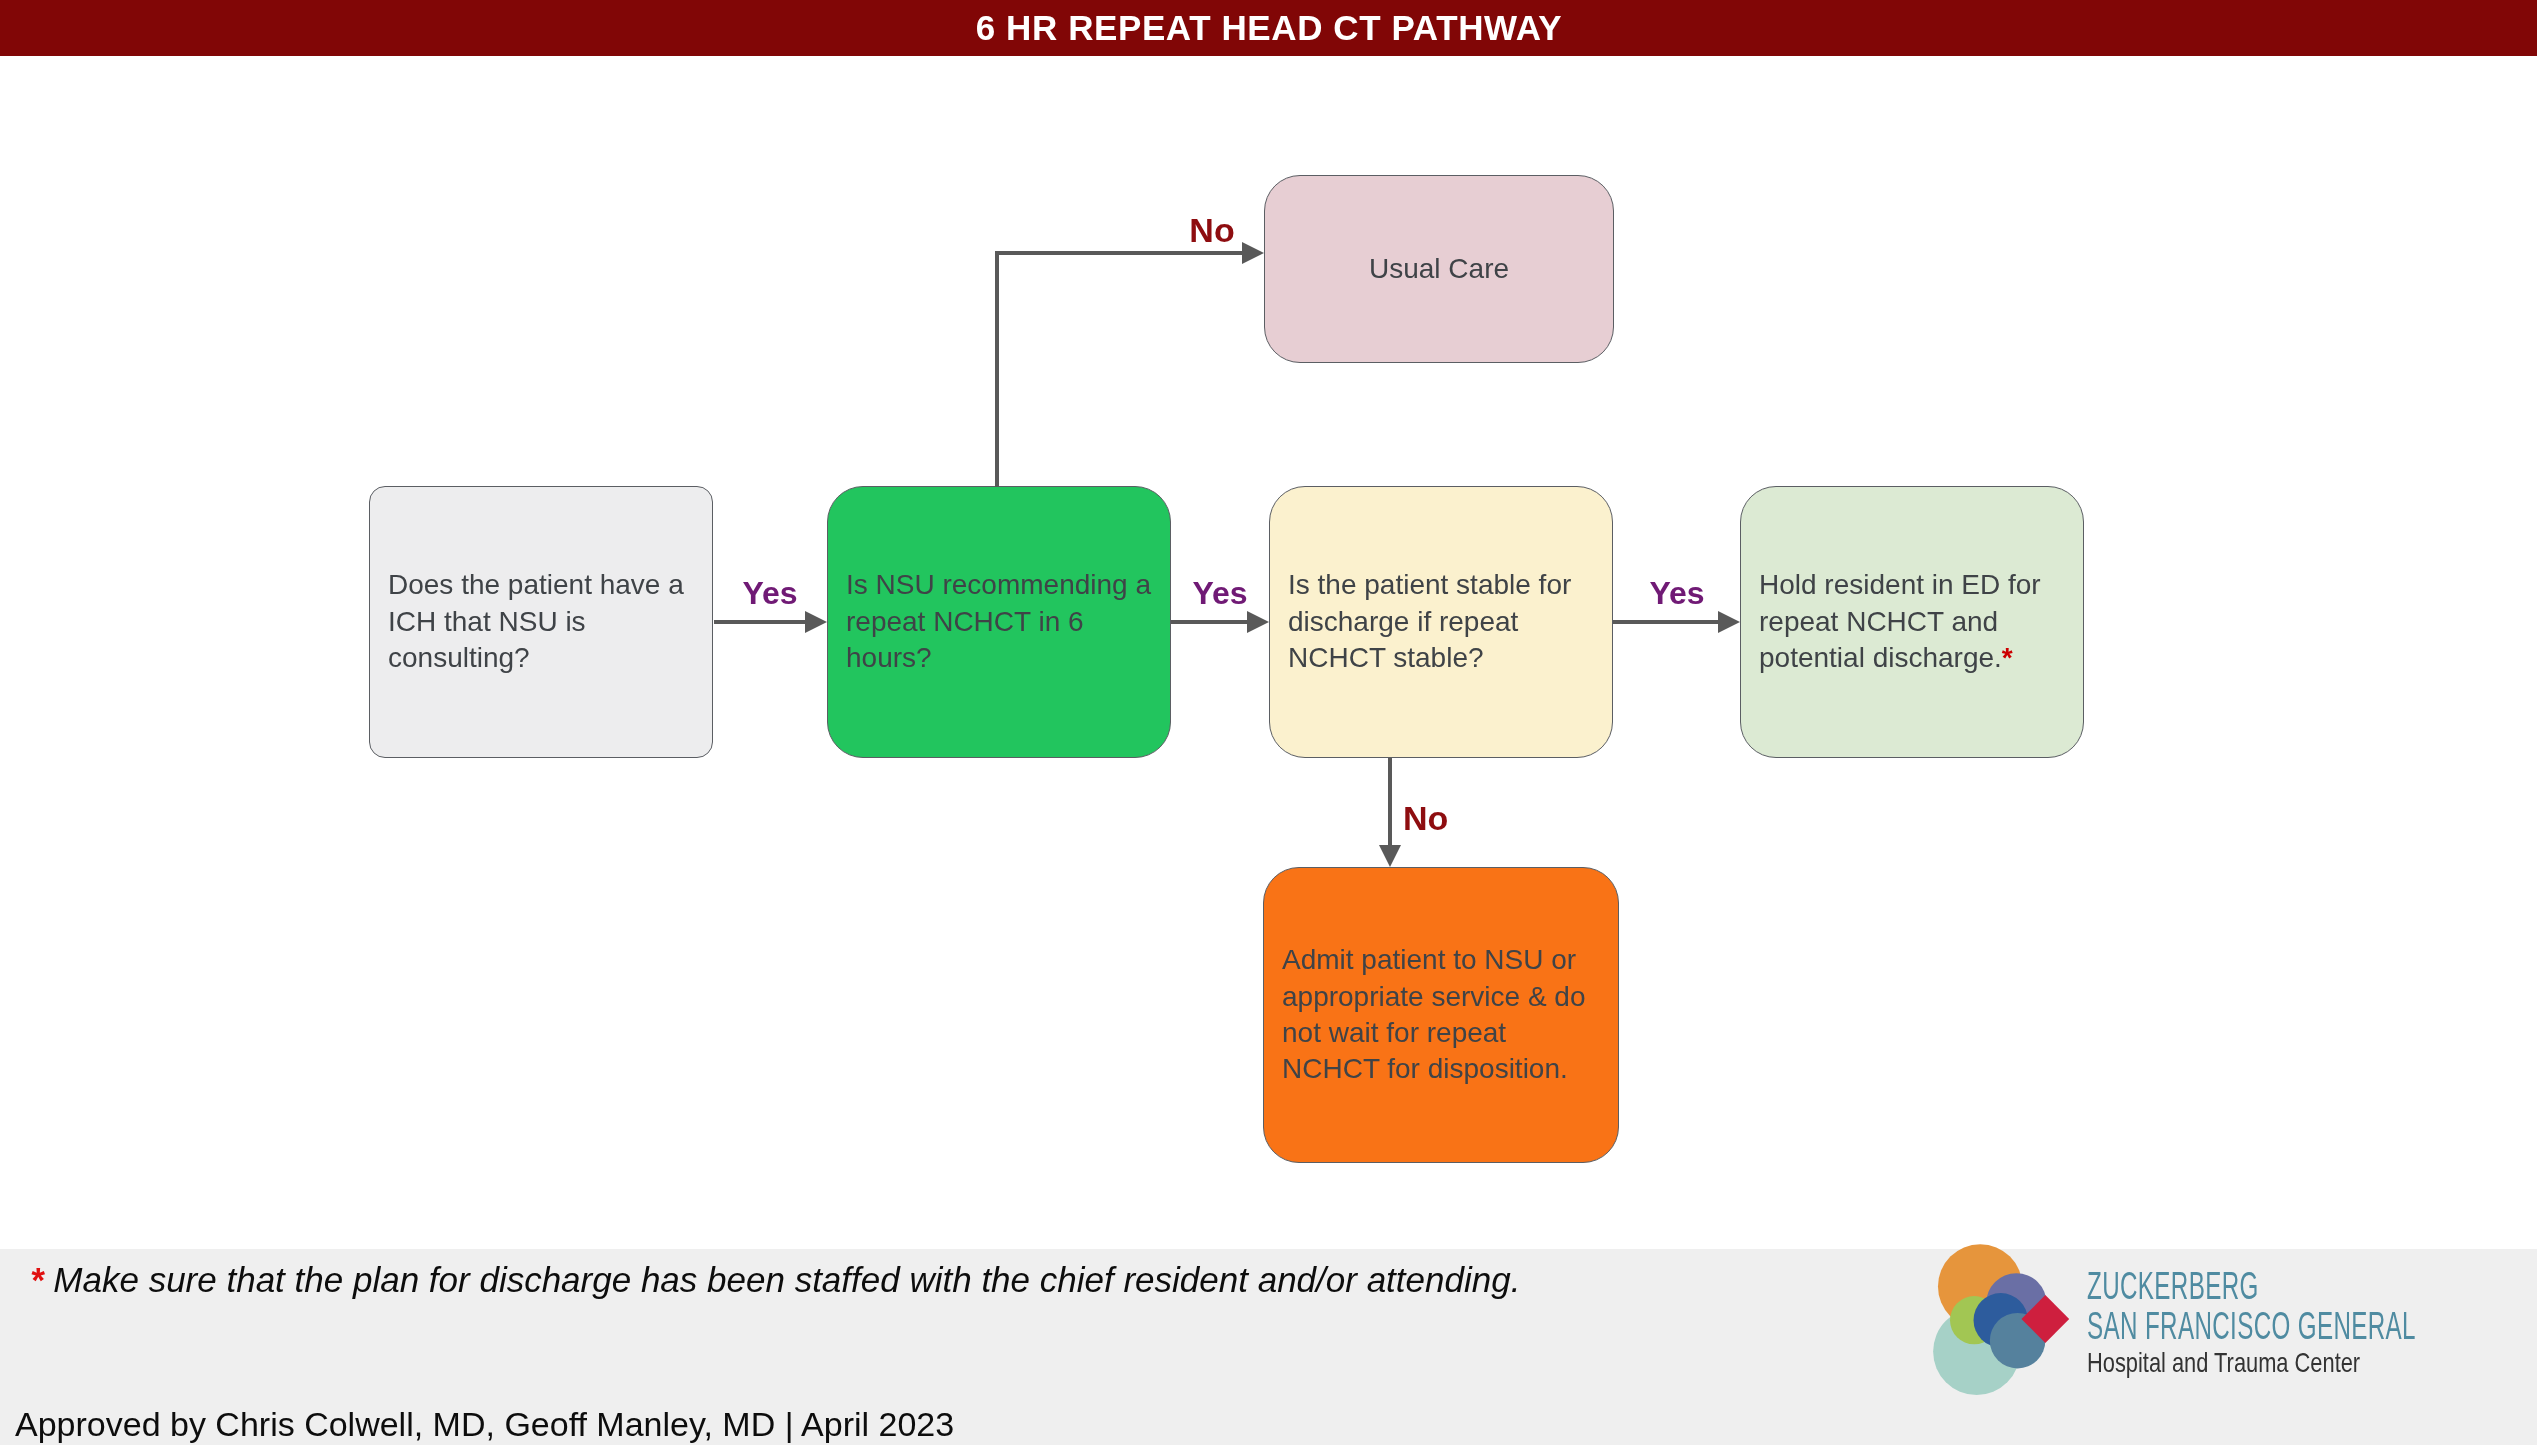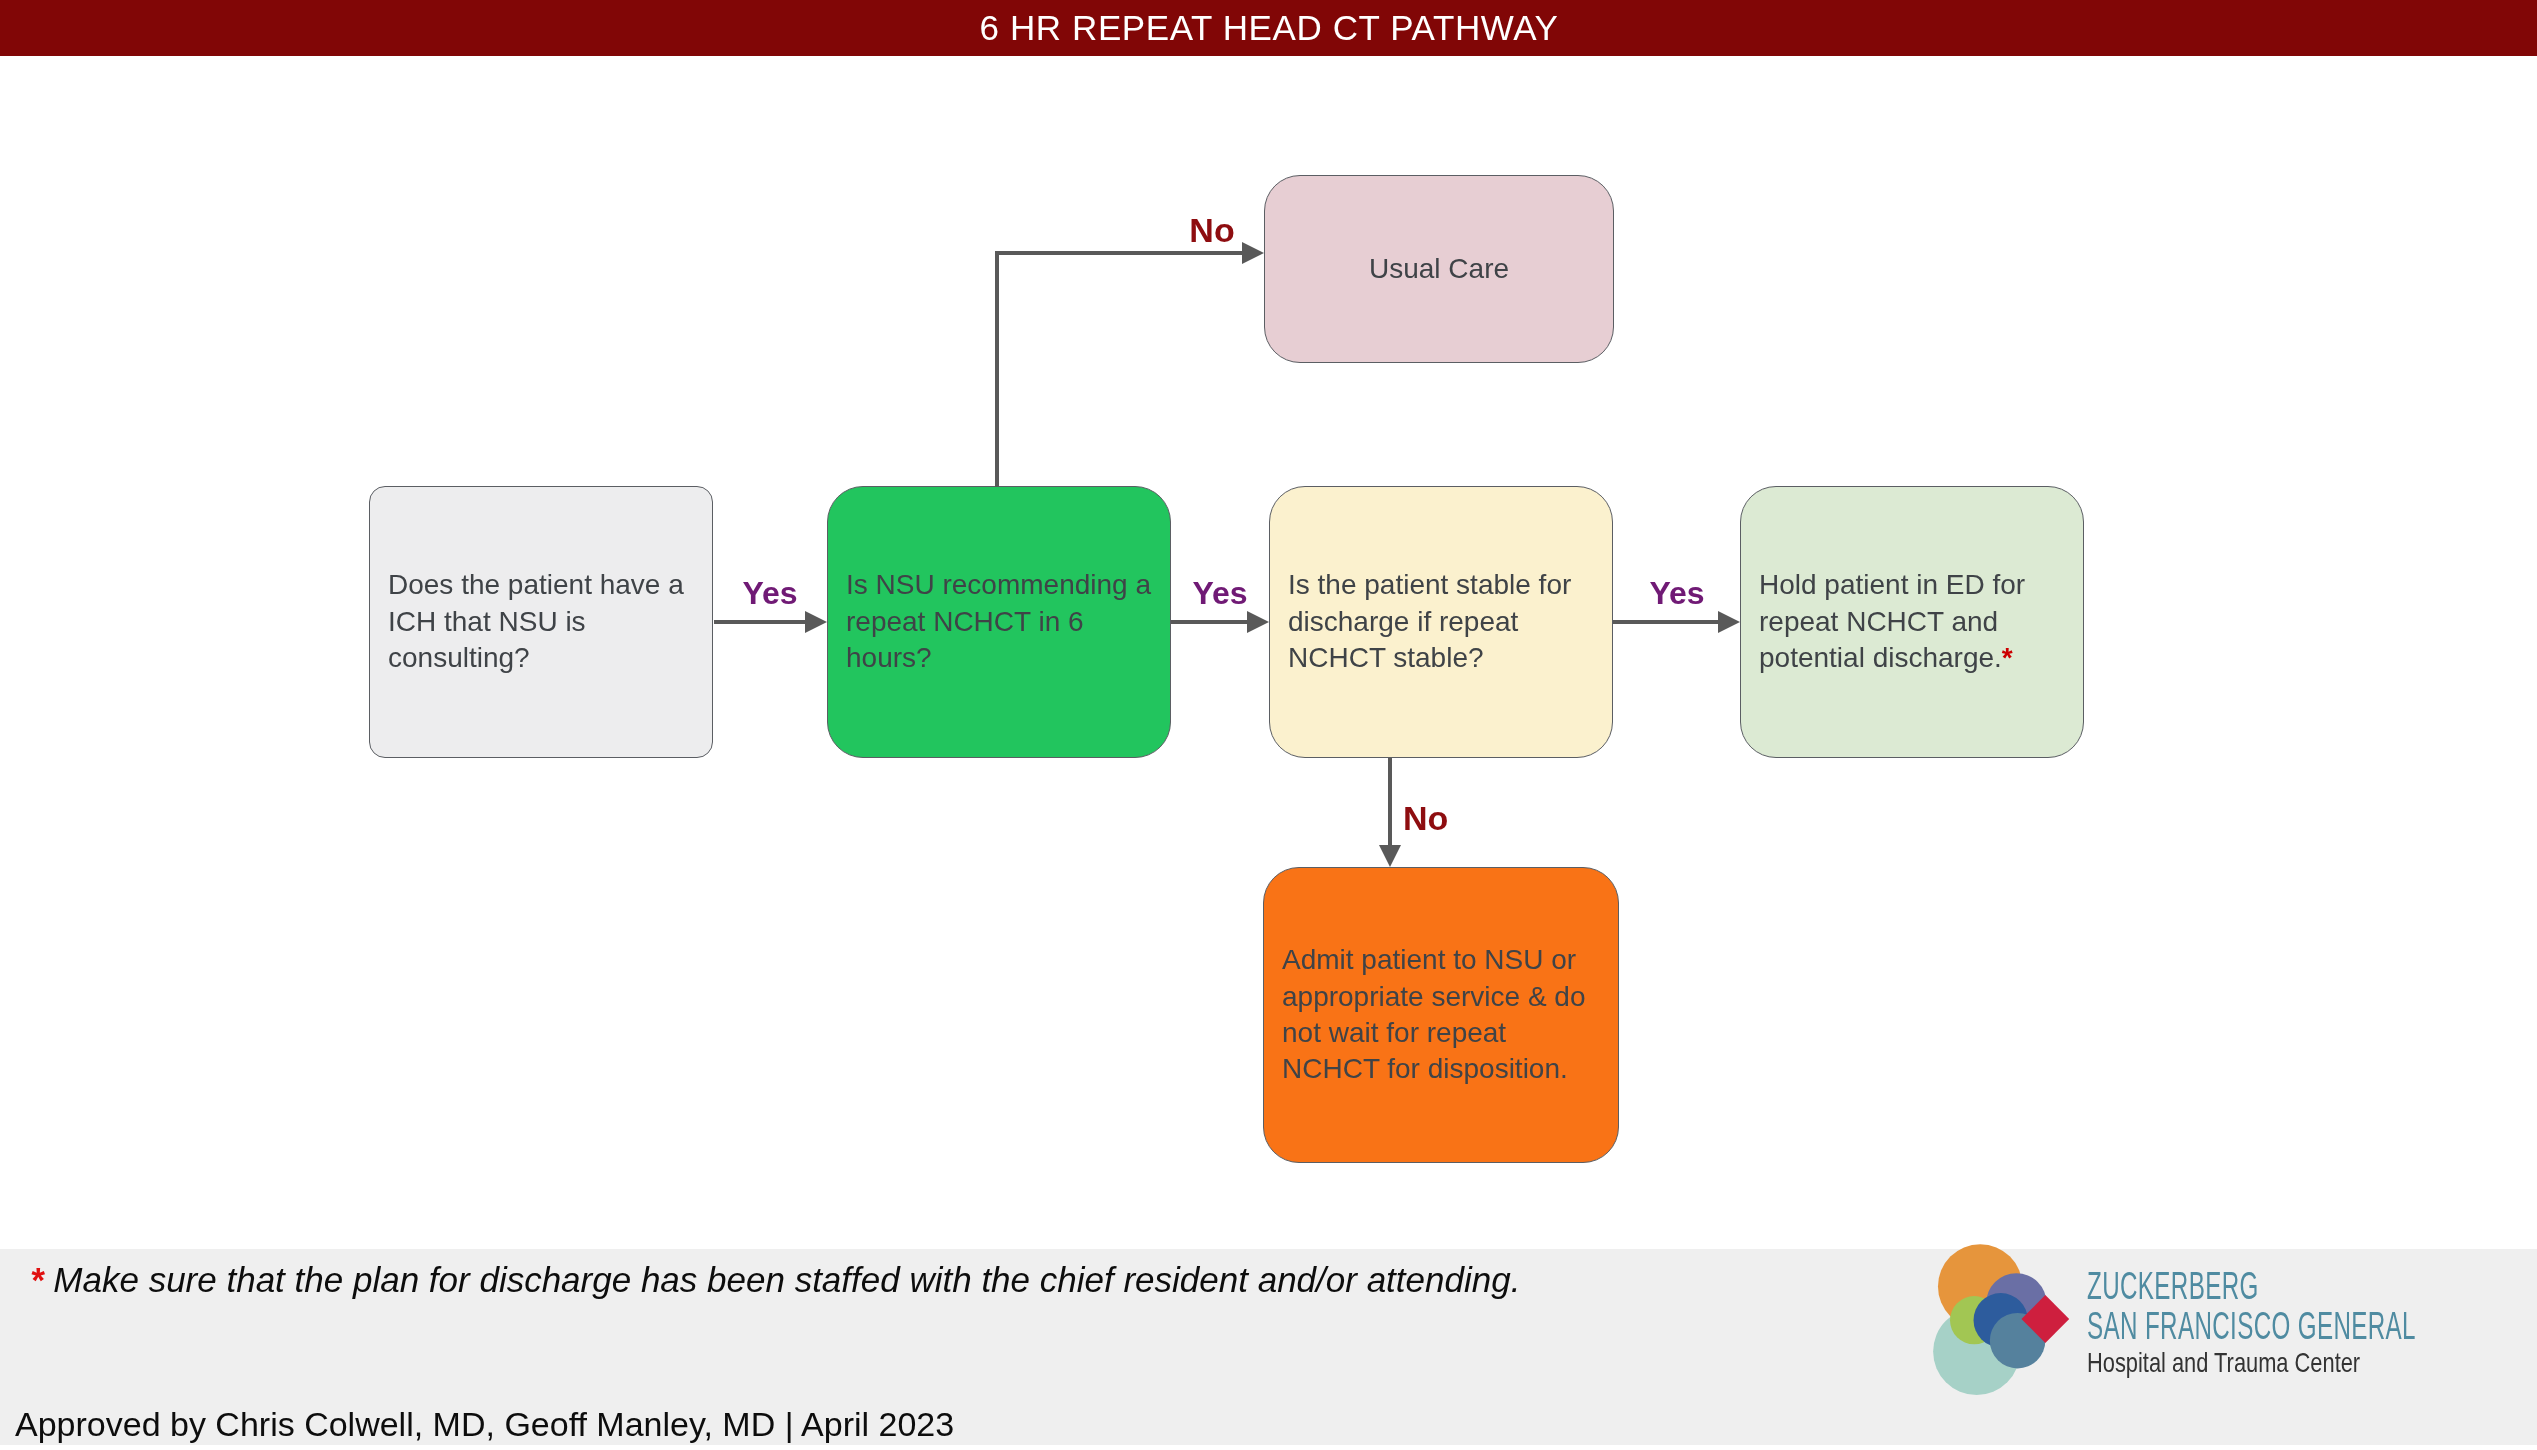--- a/index.html
+++ b/index.html
@@ -12,21 +12,21 @@
   }
   .abs{position:absolute;}
 
   
   .header{
     left:0;top:0;width:2538px;height:56px;
     background:#810606;
     display:flex;align-items:center;justify-content:center;
   }
   .header-title{
-    color:#ffffff;font-size:35px;font-weight:normal;letter-spacing:0.6px;
+    color:#ffffff;font-size:35px;font-weight:bold;letter-spacing:0.6px;
   }
 
   
   .node{
     border:1.8px solid #5b5e63;border-radius:36px;
     display:flex;align-items:center;
     box-sizing:border-box;
     color:#3f4347;font-size:28px;line-height:1.3;
   }
   .node .txt{padding:0 18px;}
@@ -101,21 +101,21 @@
 
 <div class="abs node node-q2">
   <div class="txt">Is NSU recommending a repeat NCHCT in 6 hours?</div>
 </div>
 
 <div class="abs node node-q3">
   <div class="txt">Is the patient stable for discharge if repeat NCHCT stable?</div>
 </div>
 
 <div class="abs node node-hold">
-  <div class="txt"><span>Hold patient in ED for repeat NCHCT and potential discharge.</span><span class="red-star">*</span></div>
+  <div class="txt"><span>Hold resident in ED for repeat NCHCT and potential discharge.</span><span class="red-star">*</span></div>
 </div>
 
 <div class="abs node node-usual">
   <div class="txt">Usual Care</div>
 </div>
 
 <div class="abs node node-admit">
   <div class="txt">Admit patient to NSU or appropriate service &amp; do not wait for repeat NCHCT for disposition.</div>
 </div>
 

